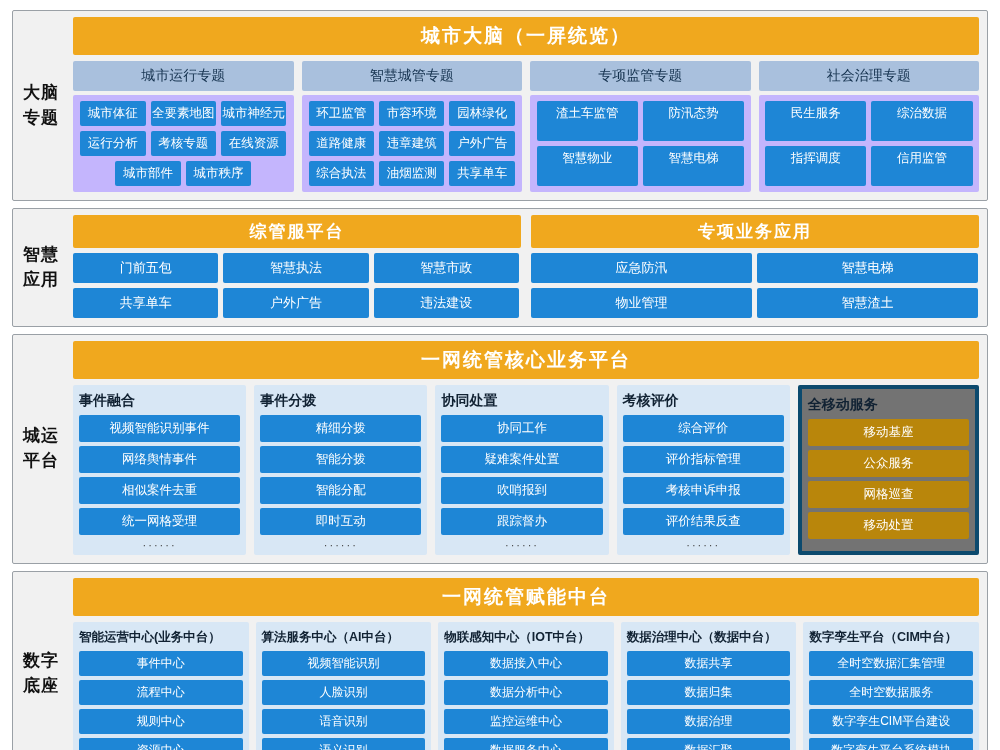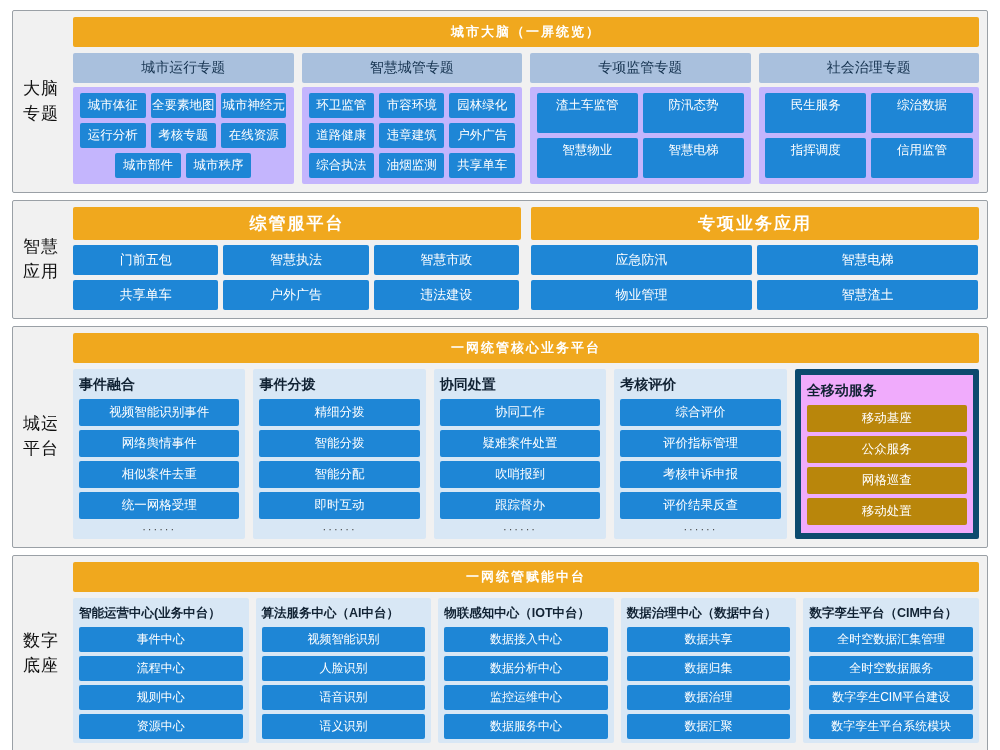--- a/index.html
+++ b/index.html
@@ -16,30 +16,30 @@
     display: flex;
     border: 1px solid #9aa0a6;
     background: #f1f1f1;
     border-radius: 2px;
   }
   .band-label {
     width: 56px;
     flex: 0 0 56px;
     display: flex; flex-direction: column;
     align-items: center; justify-content: center;
-    font-size: 17px; font-weight: normal; color: #111;
+    font-size: 17px; font-weight: bold; color: #111;
     letter-spacing: 1px;
     line-height: 1.45;
   }
   .band-body { flex: 1; padding: 6px 8px 8px 4px; display: flex; flex-direction: column; gap: 6px; }
 
   .title-bar {
     background: #f0a81e;
     color: #fff;
-    font-size: 13px; font-weight: bold;
+    font-size: 19px; font-weight: bold;
     text-align: center;
     padding: 6px 0;
     letter-spacing: 2px;
     border-radius: 2px;
   }
 
   
   .brain-cols { display: flex; gap: 8px; }
   .brain-col { flex: 1; display: flex; flex-direction: column; gap: 4px; }
   .brain-col-head {
@@ -79,21 +79,21 @@
 
   
   .cards { display: flex; gap: 8px; }
   .card {
     flex: 1;
     background: #d8e7f5;
     border-radius: 2px;
     padding: 5px 6px 4px 6px;
     display: flex; flex-direction: column; gap: 4px;
   }
-  .card.gold { background: #f0abfc; border: 6px solid #0c4a6e; }
+  .card.gold { background: #737373; border: 4px solid #0c4a6e; }
   .card-title { font-size: 14px; font-weight: bold; color: #123; padding: 2px 0 1px; }
   .card .chip { padding: 5px 0; font-size: 12.5px; text-align: center; }
   .card.gold .chip { background: #b9860b; }
   .dots { text-align: center; font-size: 11px; color: #444; letter-spacing: 2px; line-height: 1; padding-top: 1px; }
 
   
   .cards5 { display: flex; gap: 7px; }
   .cards5 .card-title { font-size: 12.5px; }
   .cards5 .chip { font-size: 12px; padding: 4px 0; }
 </style>

